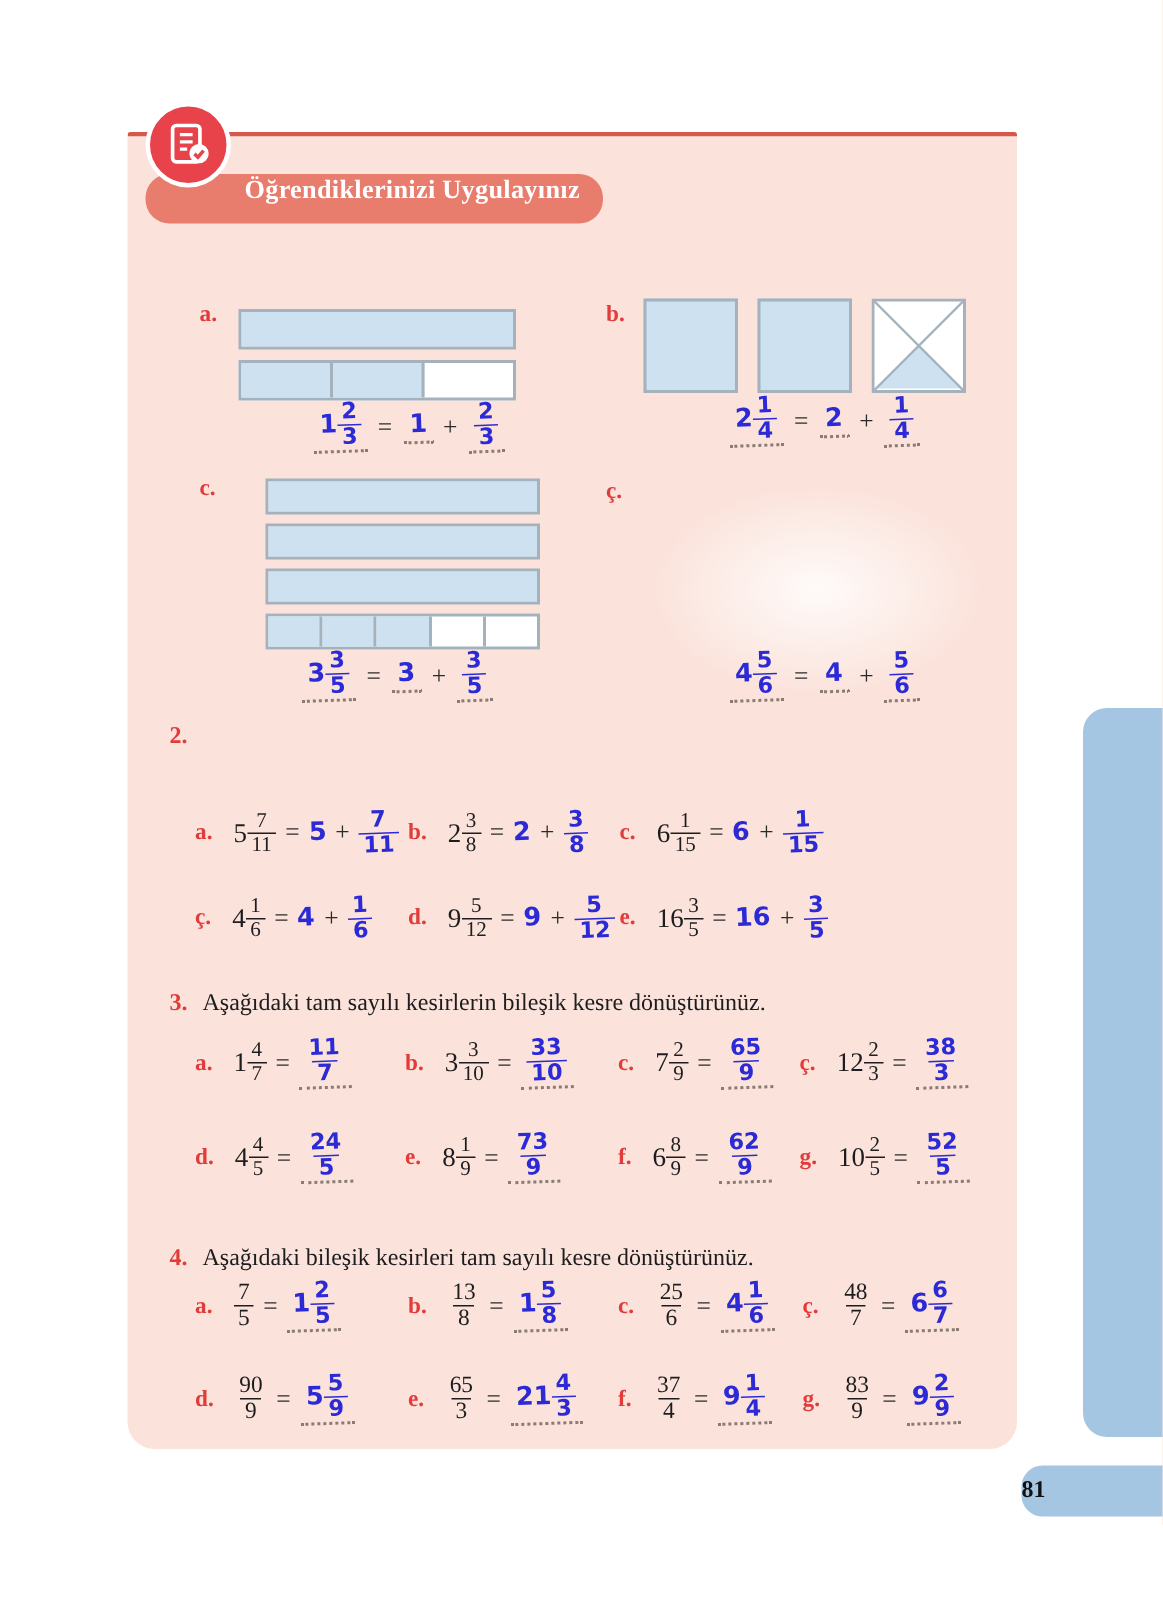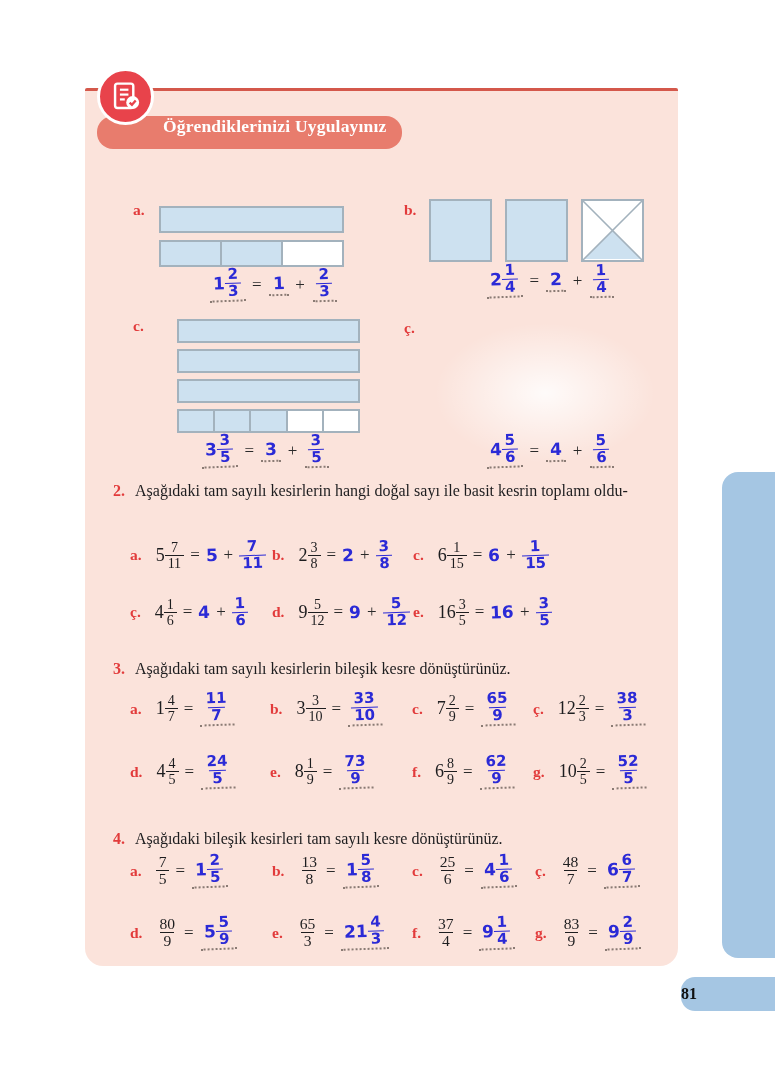--- a/index.html
+++ b/index.html
@@ -192,21 +192,20 @@
     <span class="hand slot">
         <span class="fr">
           <span class="n">5</span>
           <span class="d">6</span>
         </span>
       </span>
   </div>
 
   <div class="qblock" style="left:28px;top:387px;width:562px;">
     <span class="qnum">2.</span>
-    <div class="qline">Aşağıdaki tam sayılı kesirlerin hangi doğal sayı ile basit kesrin toplamı oldu-</div>
   </div>
 
   <div class="row" style="top:448px;">
     <div class="qitem" style="left:45px;">
       <span class="ilabel">a.</span>
       <span class="pmix">
           <span>5</span>
           <span class="fr">
             <span class="n">7</span>
             <span class="d">11</span>
@@ -543,21 +542,21 @@
           </span>
         </span>
     </div>
   </div>
 
   <div class="row" style="top:824px;">
     <div class="qitem" style="left:45px;">
       <span class="ilabel">d.</span>
       <span class="pfrac">
           <span class="fr">
-            <span class="n">80</span>
+            <span class="n">90</span>
             <span class="d">9</span>
           </span>
         </span>
       <span class="op">=</span>
       <span class="hand slot">
           <span>5</span>
           <span class="fr">
             <span class="n">5</span>
             <span class="d">9</span>
           </span>

